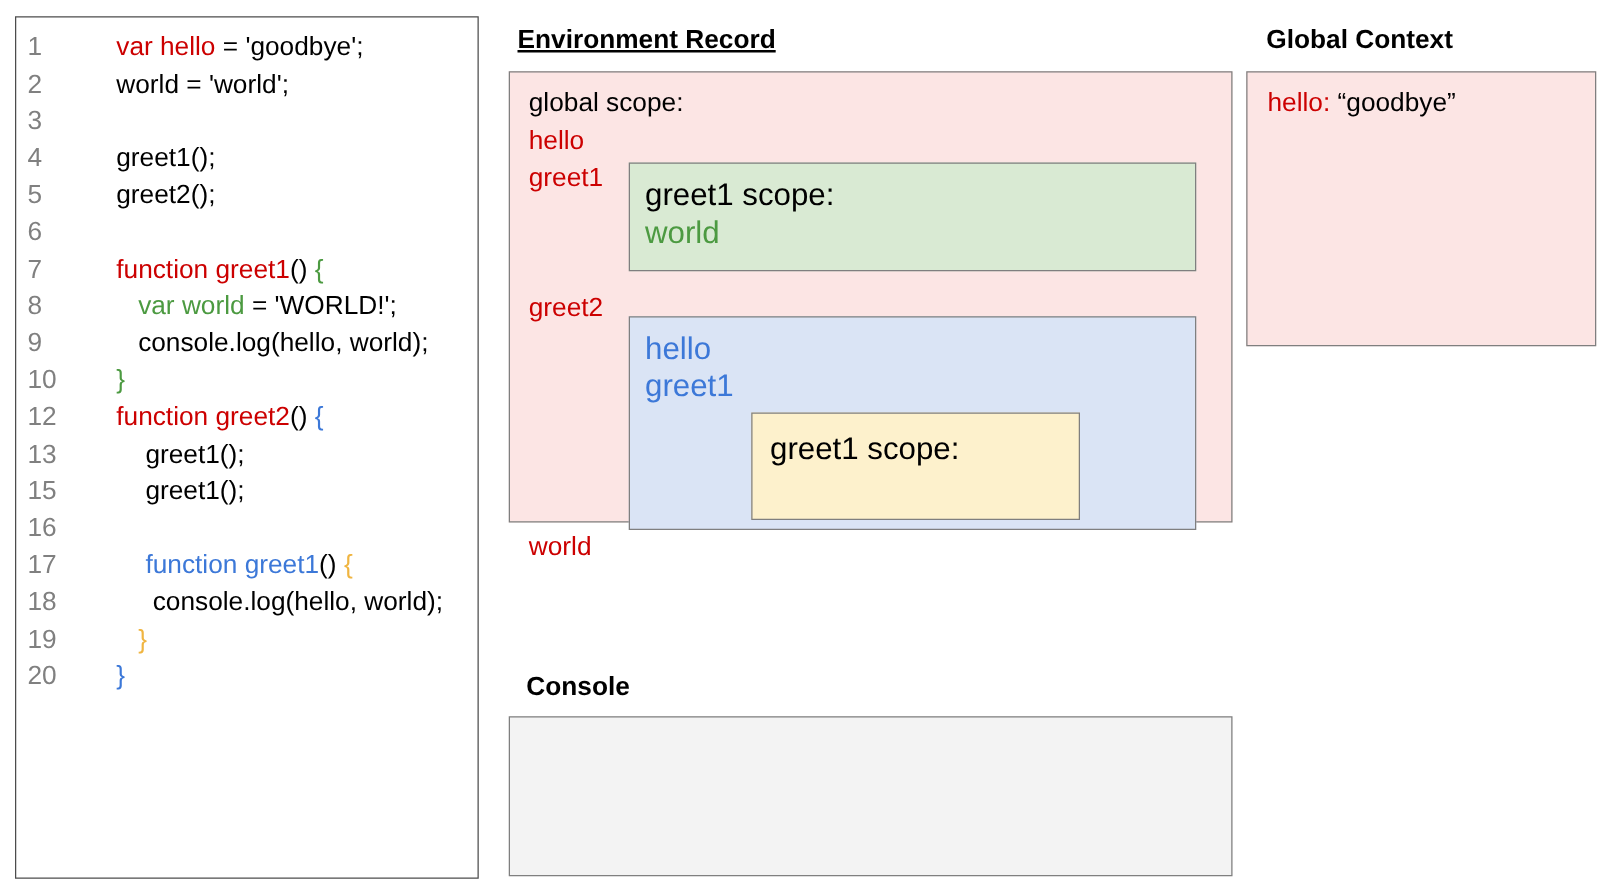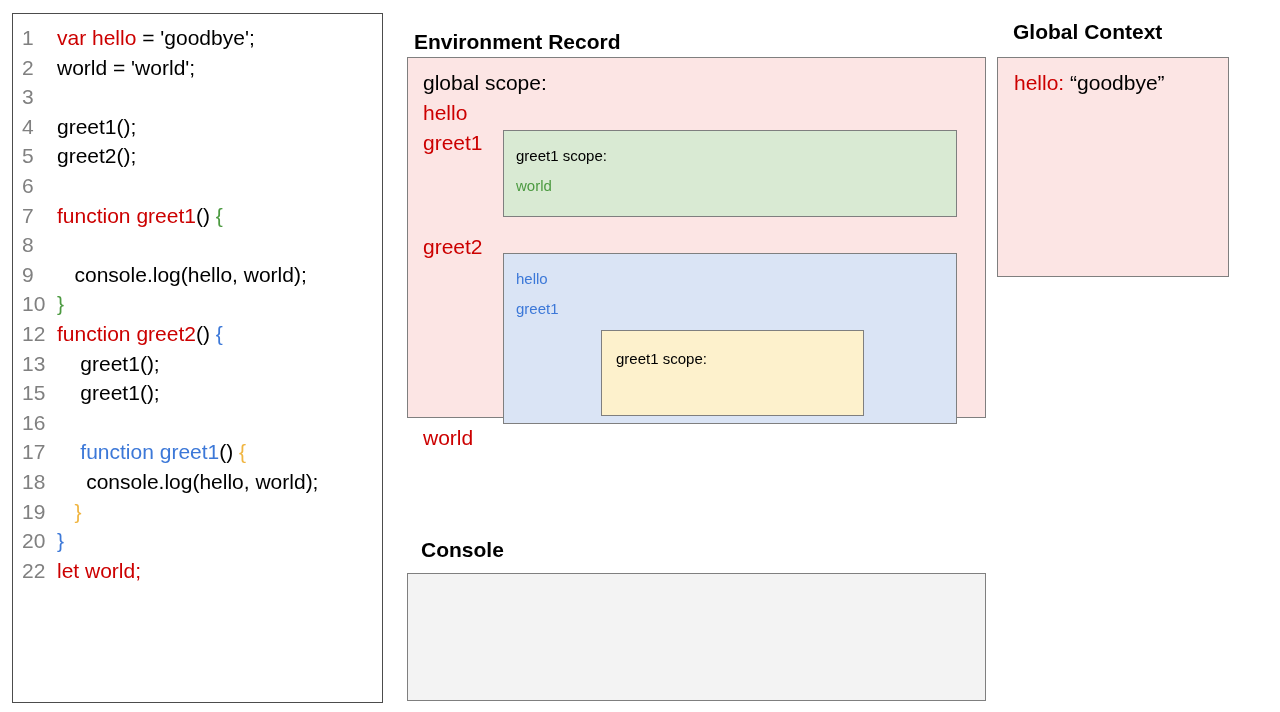--- a/index.html
+++ b/index.html
@@ -6,51 +6,51 @@
   body{width:1280px;height:712px;overflow:hidden;
        font-family:"Liberation Sans",sans-serif;color:var(--text,#000);}
   .stage{position:relative;width:1280px;height:712px;background:#fff;}
 
   
   .code-panel{position:absolute;left:12px;top:13px;width:371px;height:690px;
               box-sizing:border-box;border:1.5px solid var(--panel-border);
               background:#fff;padding:9px 4px 0 9px;}
   .code-row{display:flex;height:29.6px;line-height:29.6px;font-size:21px;}
   .num{flex:0 0 35px;color:var(--line-number);}
-  .code{white-space:pre;}
+  .code{white-space:pre;margin-left:36px;}
   .tok-black{color:var(--text);}
   .tok-red{color:var(--red);}
   .tok-green{color:var(--green);}
   .tok-blue{color:var(--blue);}
   .tok-orange{color:var(--orange);}
 
   
   .section-title{position:absolute;font-size:21px;font-weight:bold;line-height:26px;color:#000;}
-  #er-title{left:414px;top:29px;}
+  #er-title{left:414px;top:19px;text-decoration:underline;}
   #console-title{left:421px;top:537px;}
   #gc-title{left:1013px;top:19px;}
 
   
   .er-box{position:absolute;left:407px;top:57px;width:579px;height:361px;
           box-sizing:border-box;background:var(--pink-bg);border:1px solid var(--box-border);}
   .er-label{position:absolute;left:15px;font-size:21px;line-height:30px;white-space:nowrap;}
   .lbl-black{color:var(--text);} .lbl-red{color:var(--red);}
   .scope-box{position:absolute;box-sizing:border-box;border:1px solid var(--box-border);
-             font-size:15px;line-height:30px;}
+             font-size:25px;line-height:30px;}
   .green-box{left:95px;top:72px;width:454px;height:87px;background:var(--green-bg);padding:10px 12px;}
   .blue-box{left:95px;top:195px;width:454px;height:171px;background:var(--blue-bg);padding:10px 12px;}
   .yellow-box{left:97px;top:76px;width:263px;height:86px;background:var(--yellow-bg);padding:13px 14px;}
   .line-black{color:var(--text);} .line-green{color:var(--green);} .line-blue{color:var(--blue);}
 
   
   .console-box{position:absolute;left:407px;top:573px;width:579px;height:128px;
                box-sizing:border-box;background:var(--console-bg);border:1px solid var(--box-border);}
 
   
-  .gc-box{position:absolute;left:997px;top:57px;width:232px;height:220px;
+  .gc-box{position:absolute;left:997px;top:57px;width:280px;height:220px;
           box-sizing:border-box;background:var(--pink-bg);border:1px solid var(--box-border);
           padding:10px 0 0 16px;font-size:21px;line-height:30px;}
   .gc-key{color:var(--red);} .gc-val{color:var(--text);}
 </style>
 </head>
 <body>
 
 <div class="stage">
 
   <div class="code-panel">
@@ -78,20 +78,21 @@
         <div class="code-row">
           <span class="num">6</span>
           <span class="code"></span>
         </div>
         <div class="code-row">
           <span class="num">7</span>
           <span class="code"><span class="tok-red">function greet1</span><span class="tok-black">() </span><span class="tok-green">{</span></span>
         </div>
         <div class="code-row">
           <span class="num">8</span>
+          <span class="code"><span class="tok-black">   </span><span class="tok-green">var world</span><span class="tok-black"> = 'WORLD!';</span></span>
         </div>
         <div class="code-row">
           <span class="num">9</span>
           <span class="code"><span class="tok-black">   console.log(hello, world);</span></span>
         </div>
         <div class="code-row">
           <span class="num">10</span>
           <span class="code"><span class="tok-green">}</span></span>
         </div>
         <div class="code-row">
@@ -119,24 +120,20 @@
           <span class="code"><span class="tok-black">     console.log(hello, world);</span></span>
         </div>
         <div class="code-row">
           <span class="num">19</span>
           <span class="code"><span class="tok-black">   </span><span class="tok-orange">}</span></span>
         </div>
         <div class="code-row">
           <span class="num">20</span>
           <span class="code"><span class="tok-blue">}</span></span>
         </div>
-        <div class="code-row">
-          <span class="num">22</span>
-          <span class="code"><span class="tok-red">let world;</span></span>
-        </div>
       </div>
   </div>
 
   <div class="section-title" id="er-title">Environment Record</div>
 
   <div class="er-box">
     <div class="er-label lbl-black" style="top:10px">global scope:</div>
     <div class="er-label lbl-red" style="top:40px">hello</div>
     <div class="er-label lbl-red" style="top:70px">greet1</div>
 

